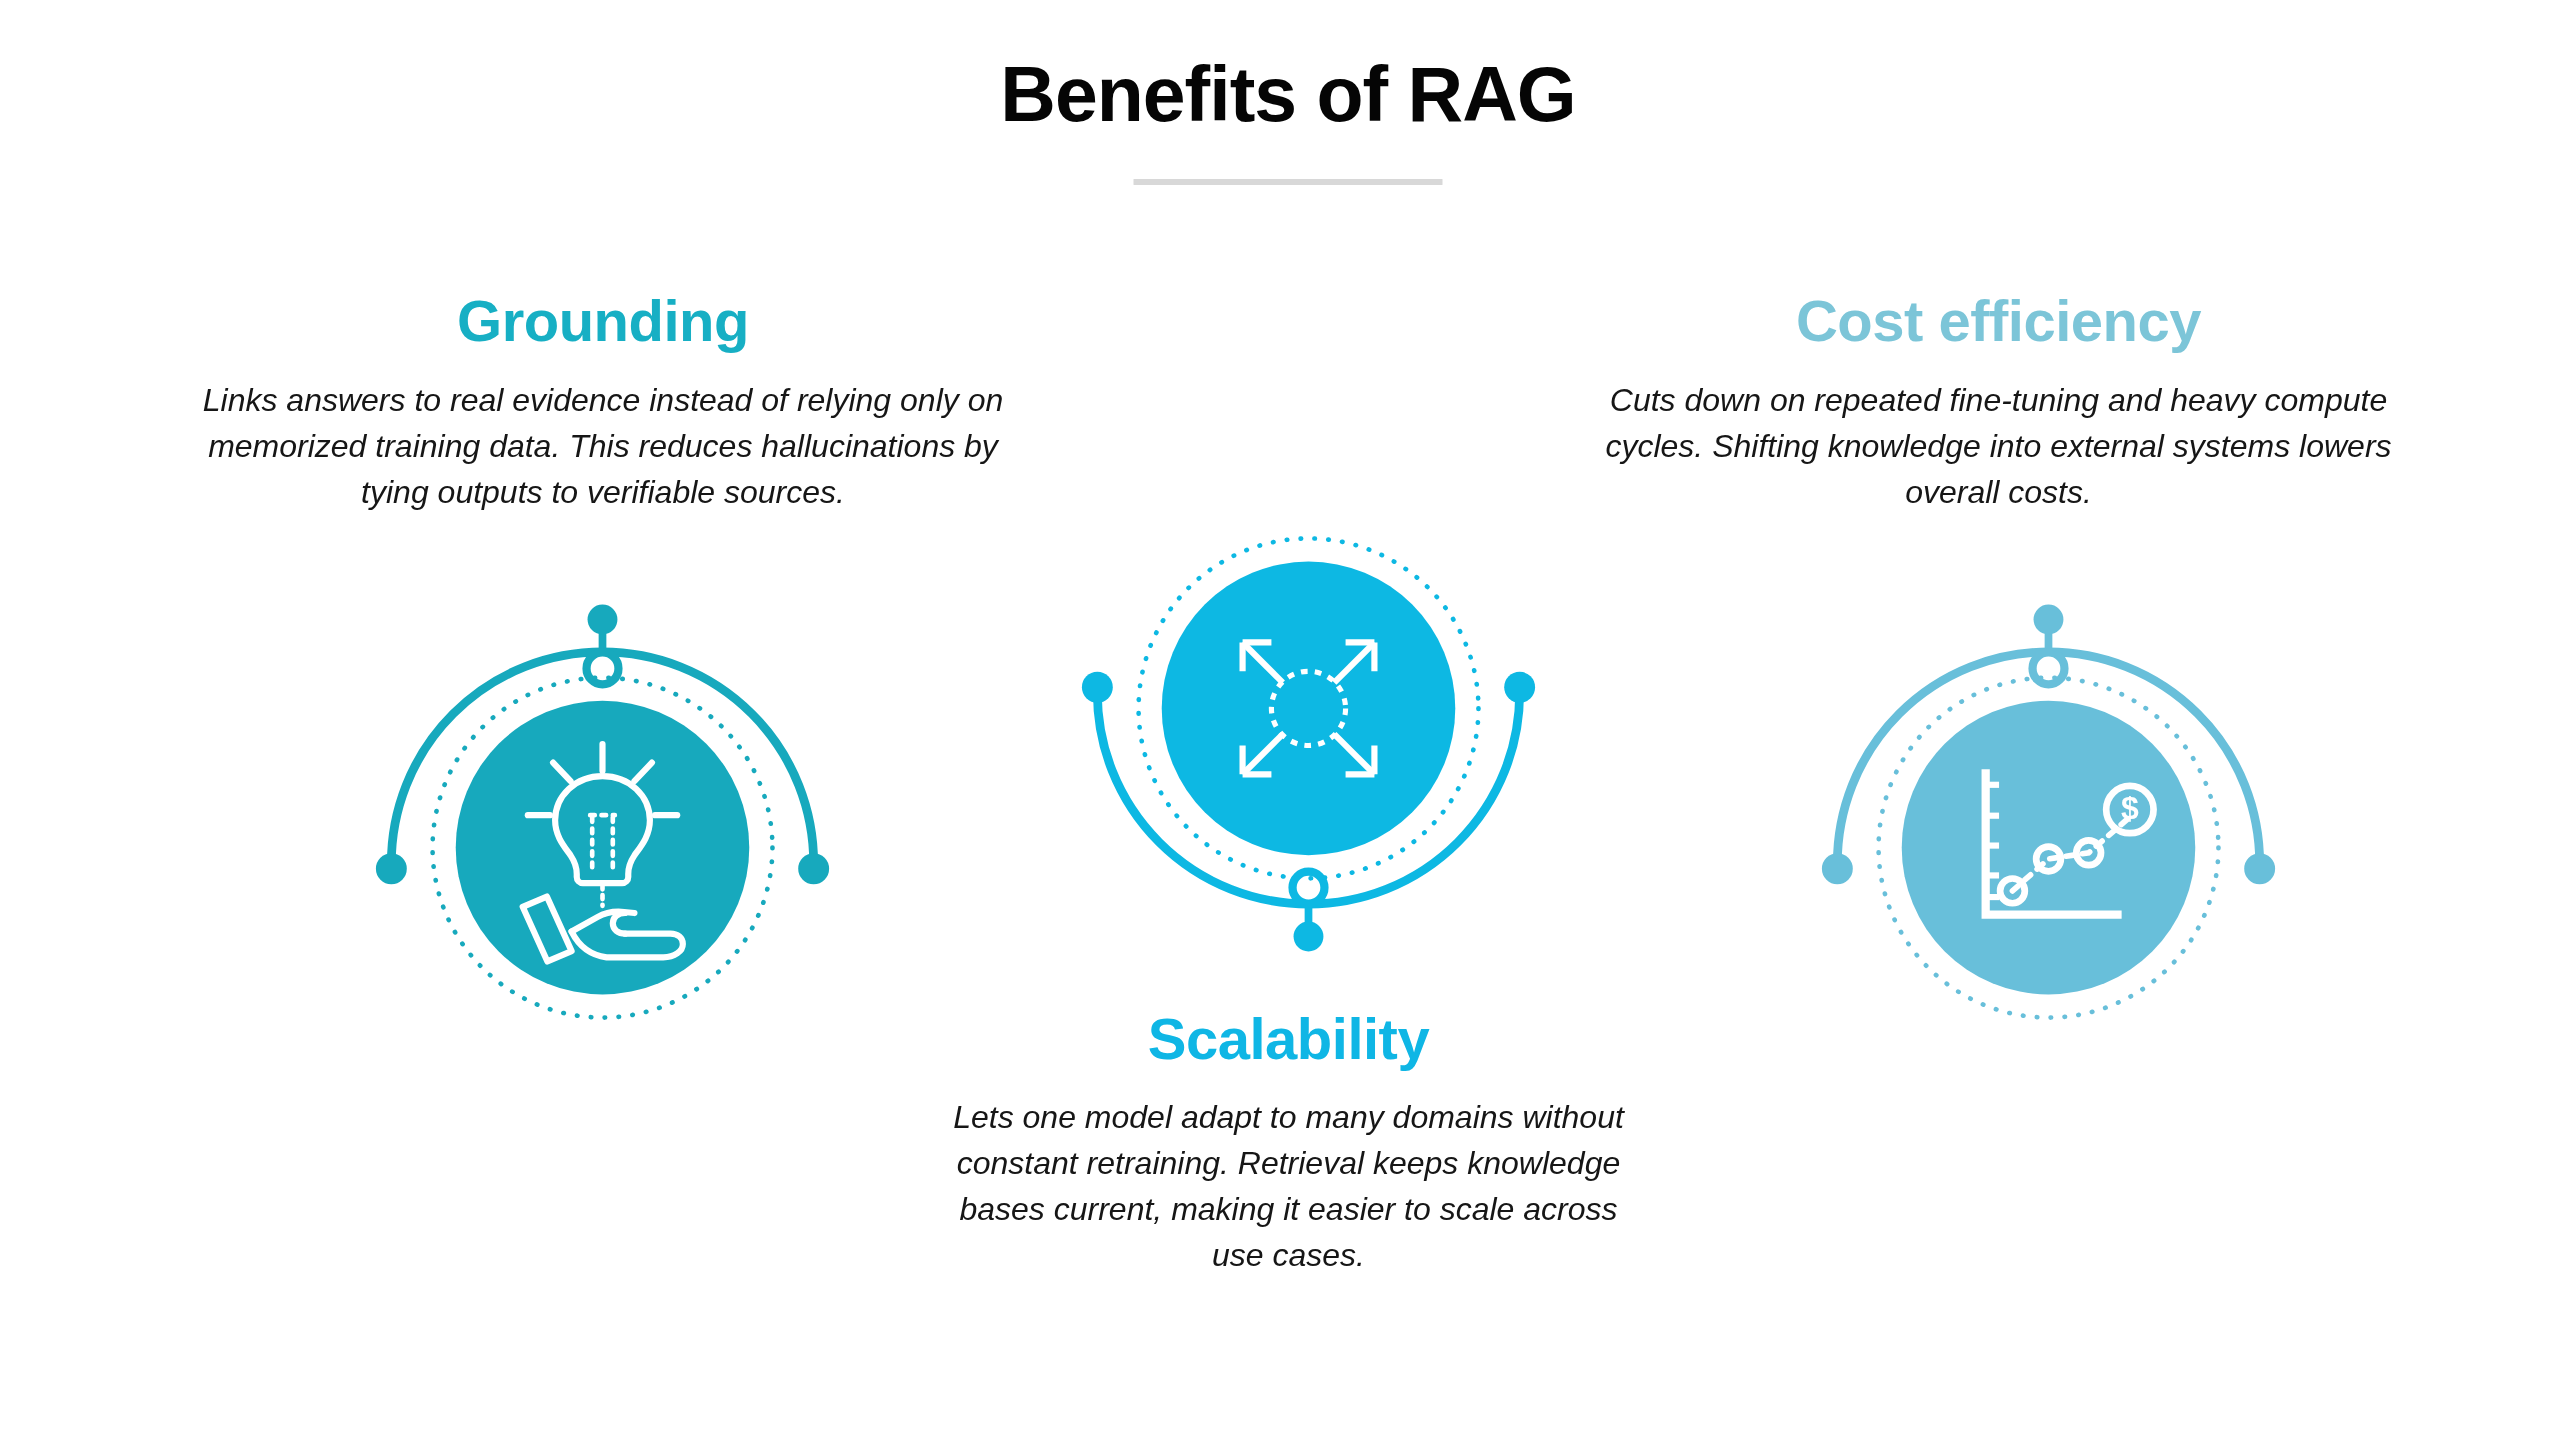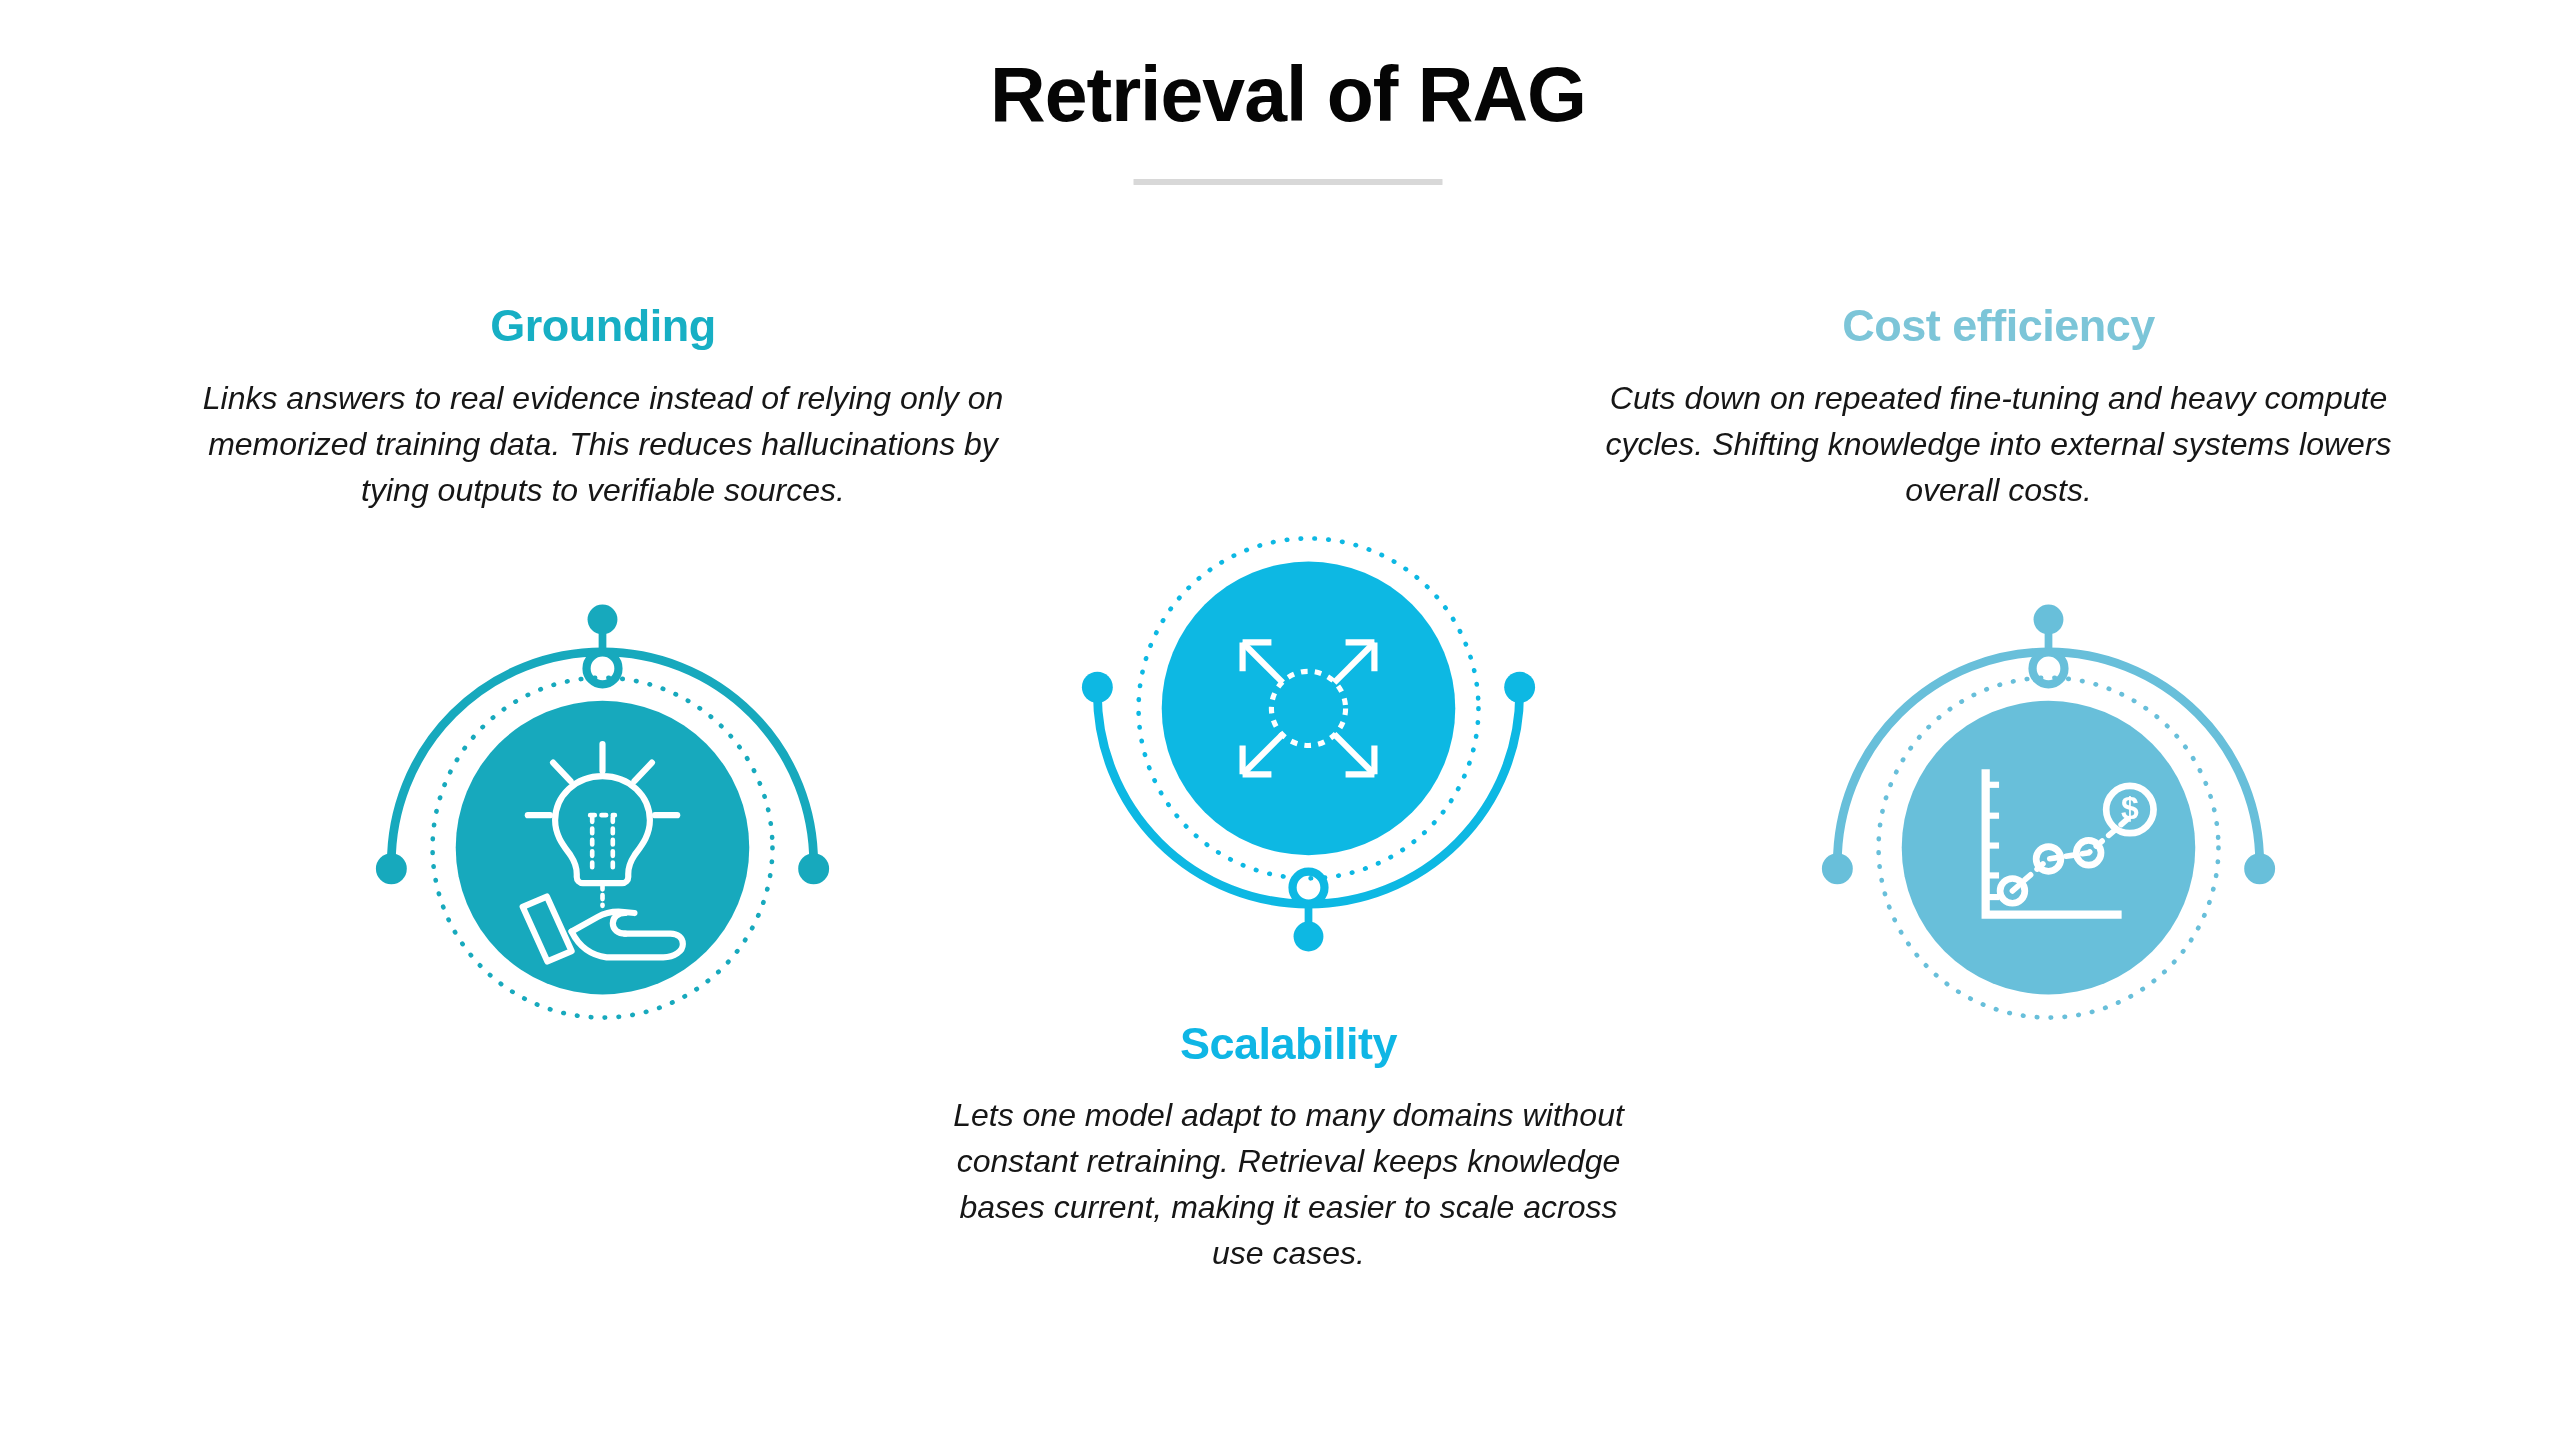--- a/index.html
+++ b/index.html
@@ -28,25 +28,25 @@
     top:179px;
     width:309px;height:5.7px;
     background:#d8d8d8;
     border-radius:0.5px;
   }
 
   
   .col{position:absolute;}
   .col-head{
     text-align:center;
-    font-size:45px;
+    font-size:58px;
     font-weight:700;
     letter-spacing:-0.5px;
     line-height:1.1;
-    margin:12px;
+    margin:0;
   }
   .col-body{
     text-align:center;
     font-size:32px;
     font-style:italic;
     line-height:1.44;
     color:#161616;
     margin:16px;
     font-weight:400;
   }
@@ -68,21 +68,21 @@
 
   
   .badge{position:absolute;}
   .badge svg{display:block;overflow:visible;}
 </style>
 </head>
 <body>
 
 <div class="slide">
 
-  <div class="title">Retrieval of RAG</div>
+  <div class="title">Benefits of RAG</div>
   <div class="divider"></div>
 
   <div class="col" id="col-grounding">
     <h2 class="col-head">Grounding</h2>
     <p class="col-body">Links answers to real evidence instead of relying only on memorized training data. This reduces hallucinations by tying outputs to verifiable sources.</p>
   </div>
 
   <div class="col" id="col-scal">
     <h2 class="col-head">Scalability</h2>
     <p class="col-body">Lets one model adapt to many domains without constant retraining. Retrieval keeps knowledge bases current, making it easier to scale across use cases.</p>

